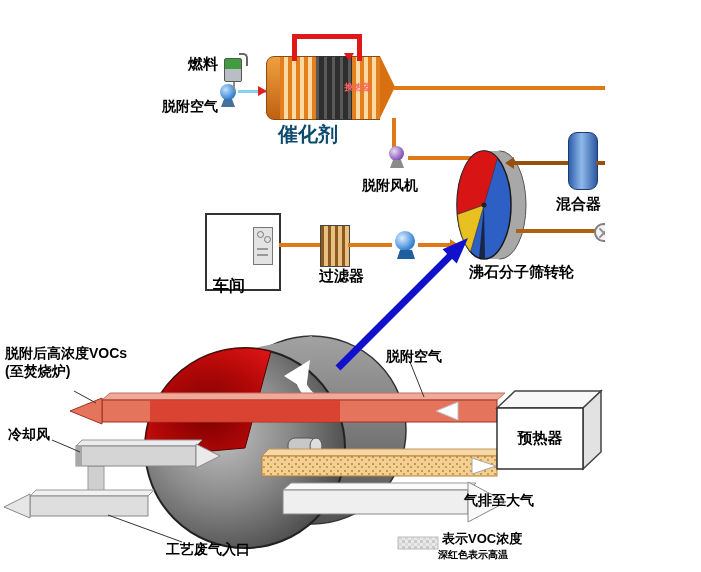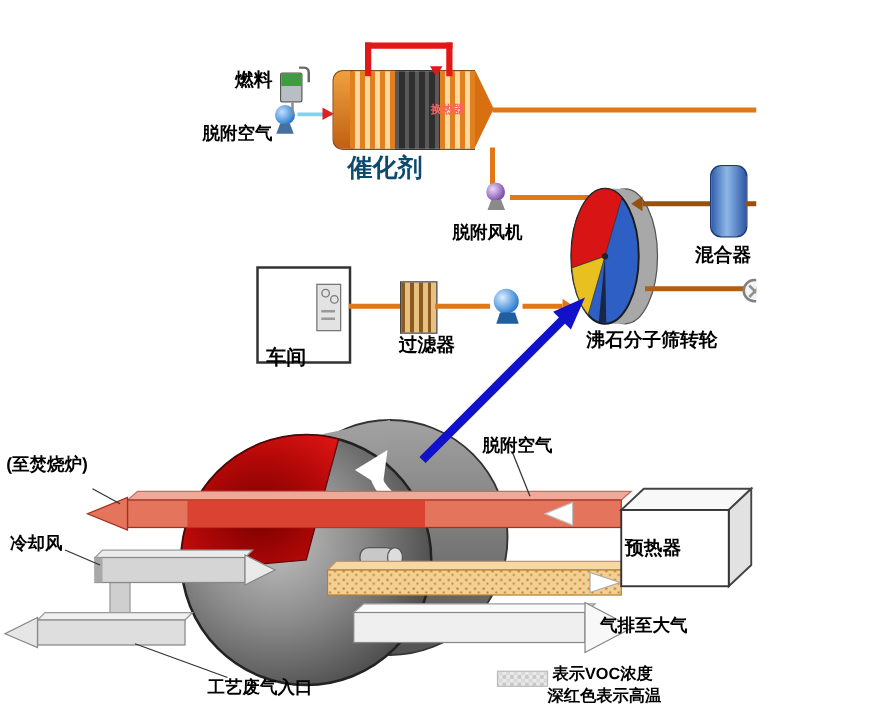--- a/index.html
+++ b/index.html
@@ -175,27 +175,28 @@
     <rect x="497" y="408" width="86" height="61" fill="#ffffff" stroke="#333" stroke-width="1.5"></rect>
 
     <line x1="410" y1="362" x2="424" y2="397" stroke="#333" stroke-width="1"></line>
     <line x1="52" y1="440" x2="80" y2="452" stroke="#333" stroke-width="1"></line>
     <line x1="182" y1="542" x2="108" y2="515" stroke="#333" stroke-width="1"></line>
     <line x1="74" y1="391" x2="96" y2="403" stroke="#333" stroke-width="1"></line>
 
     <rect x="398" y="537" width="40" height="12" fill="url(#pix)" stroke="#bbb"></rect>
   </svg>
 
+  <div class="label" style="left:5px;top:345px;">脱附后高浓度VOCs</div>
   <div class="label" style="left:5px;top:363px;">(至焚烧炉)</div>
   <div class="label" style="left:8px;top:426px;">冷却风</div>
   <div class="label" style="left:166px;top:541px;">工艺废气入口</div>
   <div class="label" style="left:386px;top:348px;">脱附空气</div>
-  <div class="label" style="left:500px;top:429px;width:80px;font-size:15px;">预热器</div>
-  <div class="label" style="left:480px;top:492px;text-align:center;">气排至大气</div>
+  <div class="label" style="left:500px;top:429px;width:80px;text-align:center;font-size:15px;">预热器</div>
+  <div class="label" style="left:464px;top:492px;text-align:center;">气排至大气</div>
   <div class="label" style="left:442px;top:530px;font-size:13px;">表示VOC浓度</div>
-  <div class="label" style="left:438px;top:548px;font-size:13px;">深红色表示高温</div>
+  <div class="label" style="left:438px;top:548px;font-size:10px;">深红色表示高温</div>
 
   <svg class="abs" style="left:0;top:0;pointer-events:none;" width="701" height="572" viewBox="0 0 701 572">
     <line x1="338" y1="368" x2="451" y2="255" stroke="#1111cc" stroke-width="7"></line>
     <polygon points="468,238 456.7,263.5 442.5,249.3" fill="#1111cc"></polygon>
   </svg>
 
 </div>
 
 </body></html>

